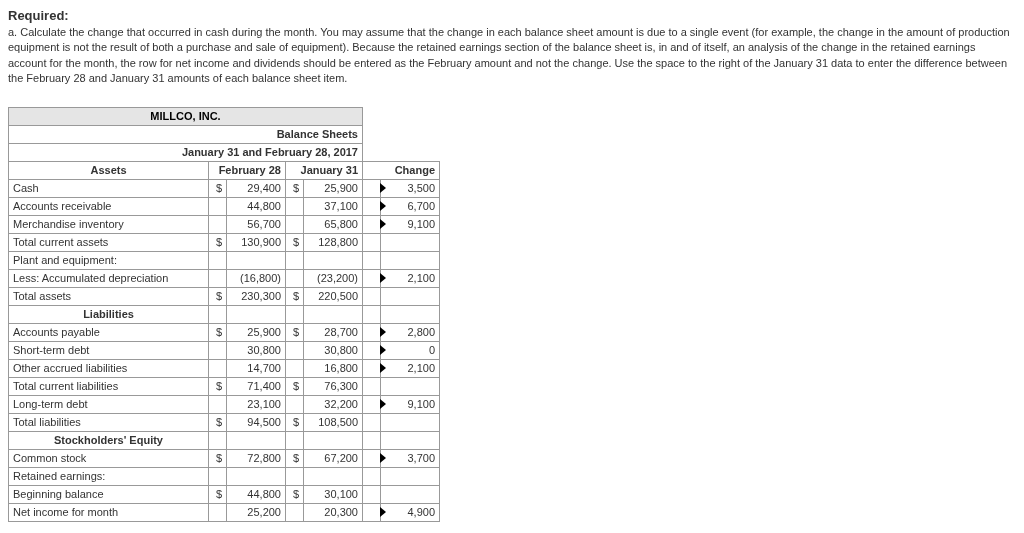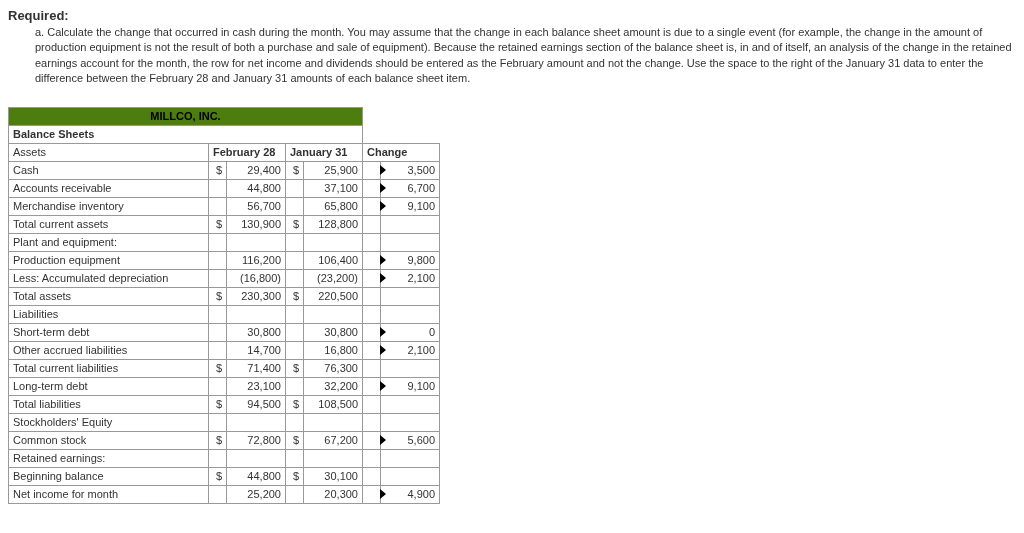--- a/index.html
+++ b/index.html
@@ -18,59 +18,59 @@
       margin-bottom: 20px;
     }
     .required-title {
       font-weight: bold;
       font-size: 13px;
       margin-bottom: 2px;
     }
     .required-text {
       font-size: 11px;
       line-height: 1.4;
-      margin-left: 27px;
     }
     .table-wrapper {
       display: inline-block;
     }
     table {
       border-collapse: collapse;
       font-size: 11px;
     }
     td {
       border: 1px solid #999;
       padding: 2px 4px;
       height: 18px;
       white-space: nowrap;
     }
     .header-blue {
-      background-color: #4d7c0f;
+      background-color: #e5e5e5;
       font-weight: bold;
       text-align: center;
       color: #000;
     }
     .header-bold {
       font-weight: bold;
-      text-align: left;
+      text-align: right;
     }
     .label-col {
       width: 200px;
       text-align: left;
     }
     .cur-col {
       width: 18px;
       text-align: right;
     }
     .val-col {
       width: 59px;
       text-align: right;
     }
     .section-bold {
-      font-weight: normal;
+      font-weight: bold;
+      text-align: center;
     }
     .no-border {
       border: none;
     }
     .change-cell {
       position: relative;
       margin-top: 32px;
     }
     .triangle {
       position: absolute;
@@ -99,20 +99,24 @@
   <tbody>
         <tr>
           <td class="header-blue" colspan="5">MILLCO, INC.</td>
           <td class="no-border" colspan="2"></td>
         </tr>
   <tr>
           <td class="header-bold" colspan="5">Balance Sheets</td>
           <td class="no-border" colspan="2"></td>
         </tr>
   <tr>
+          <td class="header-bold" colspan="5">January 31 and February 28, 2017</td>
+          <td class="no-border" colspan="2"></td>
+        </tr>
+  <tr>
     <td class="label-col section-bold">Assets</td>
     <td class="header-bold" colspan="2">February 28</td>
     <td class="header-bold" colspan="2">January 31</td>
     <td class="header-bold" colspan="2">Change</td>
   </tr>
   <tr>
     <td class="label-col">Cash</td>
     <td class="cur-col">$</td>
     <td class="val-col">29,400</td>
     <td class="cur-col">$</td>
@@ -150,29 +154,20 @@
   <tr>
     <td class="label-col">Plant and equipment:</td>
     <td class="cur-col"></td>
           <td class="val-col"></td>
           <td class="cur-col"></td>
           <td class="val-col"></td>
           <td class="cur-col"></td>
           <td class="val-col"></td>
   </tr>
   <tr>
-    <td class="label-col">Production equipment</td>
-    <td class="cur-col"></td>
-          <td class="val-col">116,200</td>
-    <td class="cur-col"></td>
-          <td class="val-col">106,400</td>
-    <td class="cur-col"></td>
-    <td class="val-col change-cell"><span class="triangle"></span><span>9,800</span></td>
-  </tr>
-  <tr>
     <td class="label-col">Less: Accumulated depreciation</td>
     <td class="cur-col"></td>
           <td class="val-col">(16,800)</td>
     <td class="cur-col"></td>
           <td class="val-col">(23,200)</td>
     <td class="cur-col"></td>
     <td class="val-col change-cell"><span class="triangle"></span><span>2,100</span></td>
   </tr>
   <tr>
     <td class="label-col">Total assets</td>
@@ -186,20 +181,29 @@
   <tr>
     <td class="label-col section-bold">Liabilities</td>
     <td class="cur-col"></td>
           <td class="val-col"></td>
           <td class="cur-col"></td>
           <td class="val-col"></td>
           <td class="cur-col"></td>
           <td class="val-col"></td>
   </tr>
   <tr>
+    <td class="label-col">Accounts payable</td>
+    <td class="cur-col">$</td>
+          <td class="val-col">25,900</td>
+    <td class="cur-col">$</td>
+          <td class="val-col">28,700</td>
+    <td class="cur-col"></td>
+    <td class="val-col change-cell"><span class="triangle"></span><span>2,800</span></td>
+  </tr>
+  <tr>
     <td class="label-col">Short-term debt</td>
     <td class="cur-col"></td>
           <td class="val-col">30,800</td>
     <td class="cur-col"></td>
           <td class="val-col">30,800</td>
     <td class="cur-col"></td>
     <td class="val-col change-cell"><span class="triangle"></span><span>0</span></td>
   </tr>
   <tr>
     <td class="label-col">Other accrued liabilities</td>
@@ -246,21 +250,21 @@
           <td class="cur-col"></td>
           <td class="val-col"></td>
   </tr>
   <tr>
     <td class="label-col">Common stock</td>
     <td class="cur-col">$</td>
           <td class="val-col">72,800</td>
     <td class="cur-col">$</td>
           <td class="val-col">67,200</td>
     <td class="cur-col"></td>
-    <td class="val-col change-cell"><span class="triangle"></span><span>5,600</span></td>
+    <td class="val-col change-cell"><span class="triangle"></span><span>3,700</span></td>
   </tr>
   <tr>
     <td class="label-col">Retained earnings:</td>
     <td class="cur-col"></td>
           <td class="val-col"></td>
           <td class="cur-col"></td>
           <td class="val-col"></td>
           <td class="cur-col"></td>
           <td class="val-col"></td>
   </tr>

